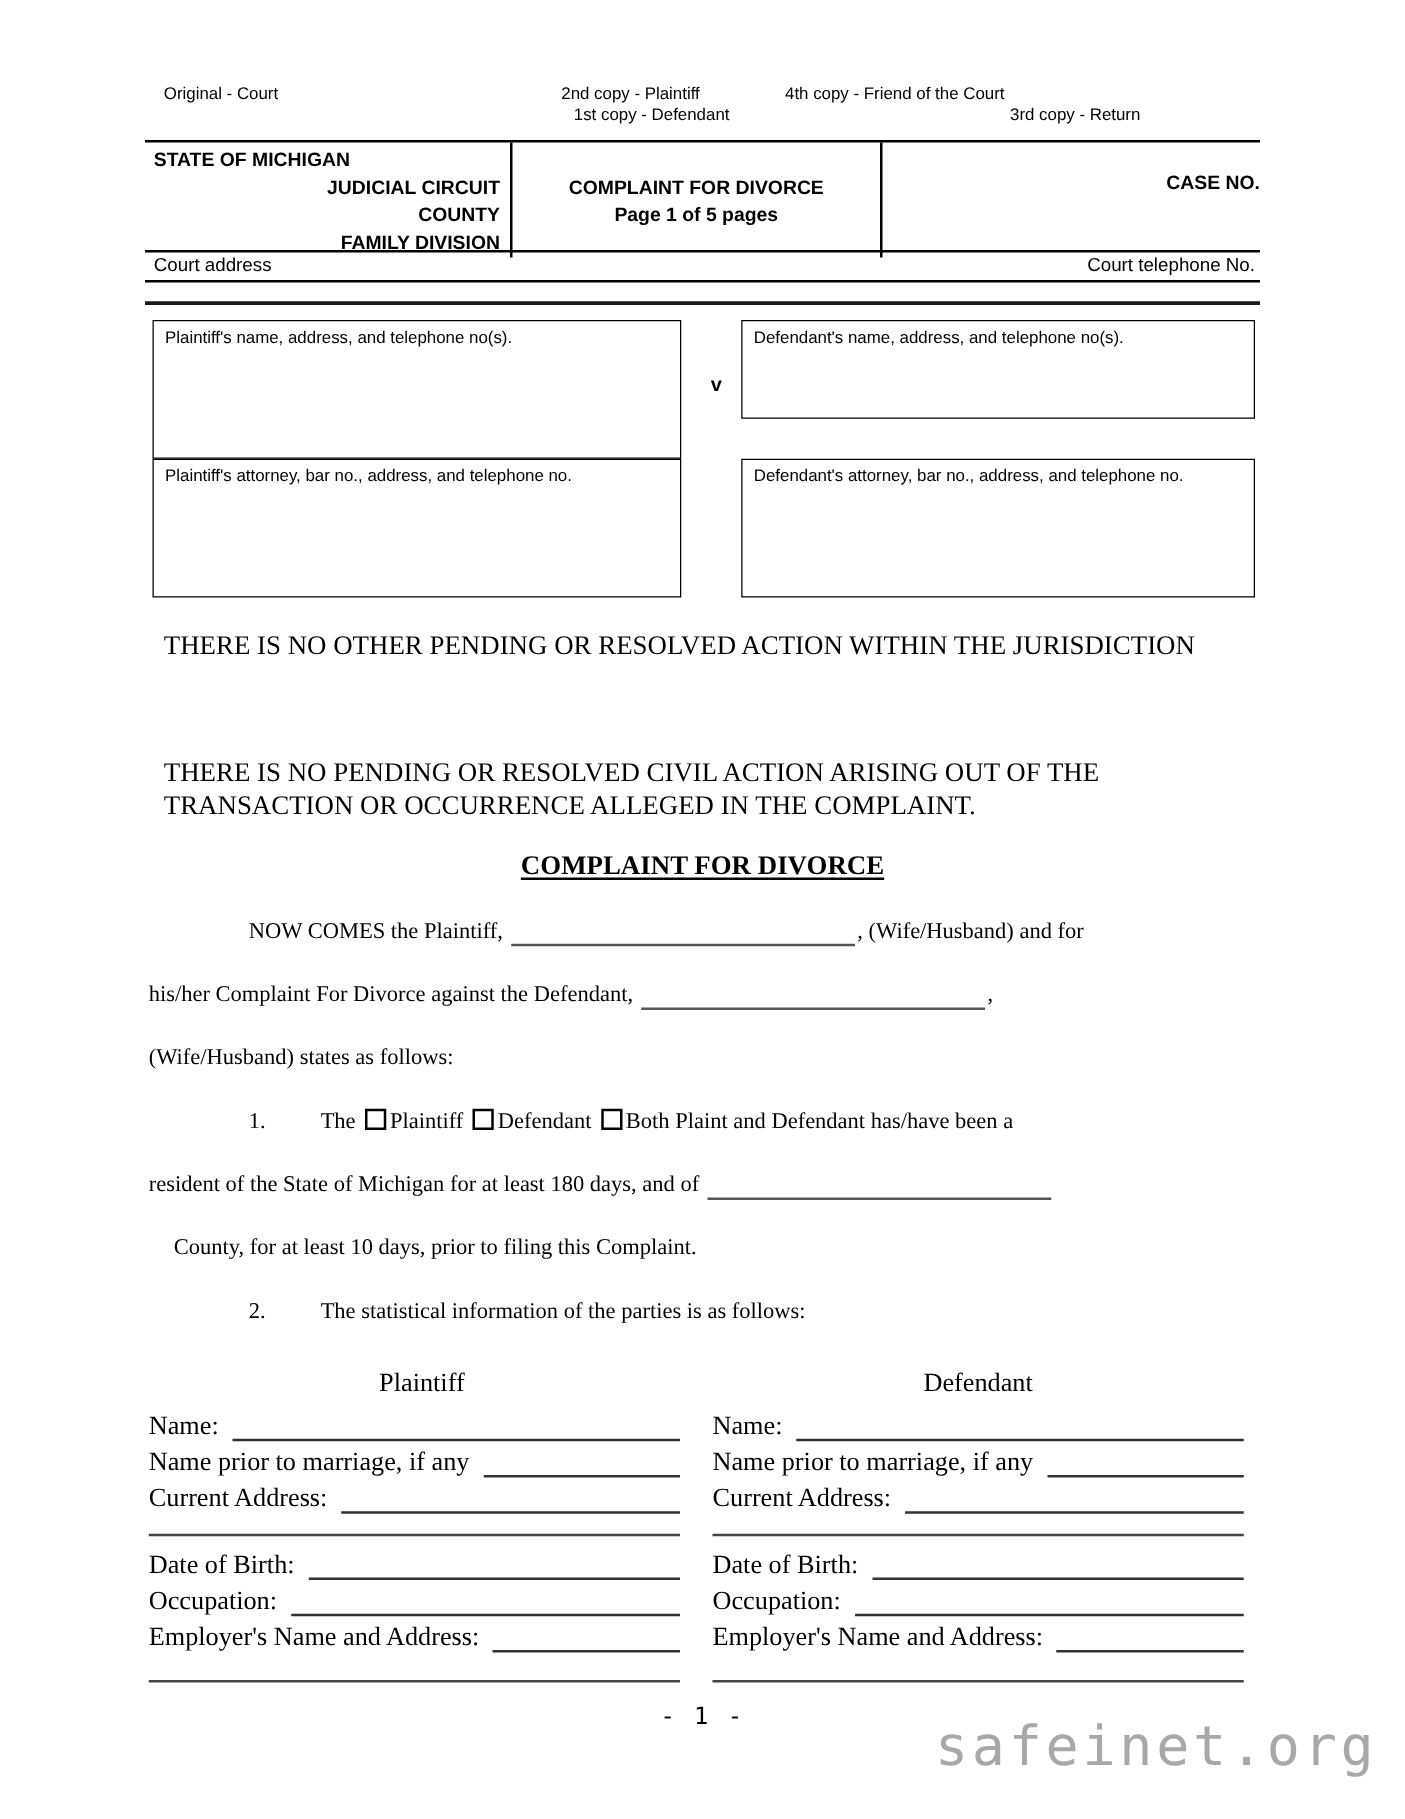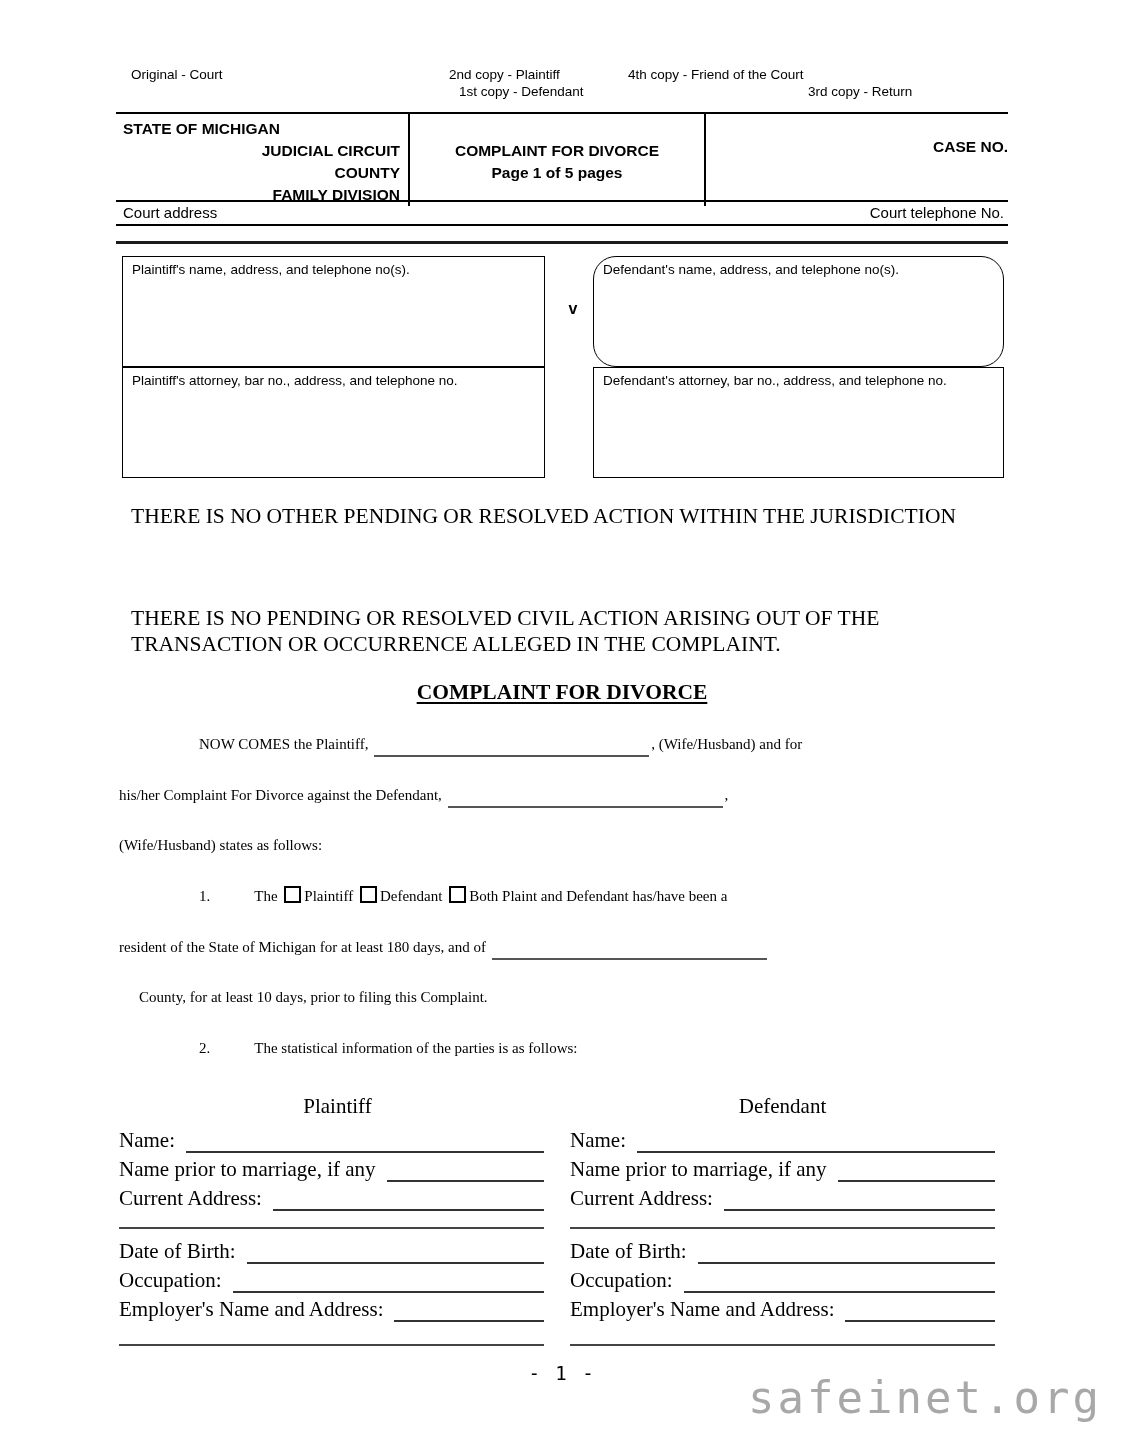--- a/index.html
+++ b/index.html
@@ -123,21 +123,21 @@
   }
   .party-box .pb-label {
     font-family: "Liberation Sans", "DejaVu Sans", sans-serif;
     font-size: 13.5px;
     line-height: 16px;
     padding: 5px 0 0 9px;
     white-space: nowrap;
   }
   #box-plaintiff-name     { left: 122px; top: 256px; width: 423px; height: 111px; }
   #box-plaintiff-attorney { left: 122px; top: 367px; width: 423px; height: 111px; }
-  #box-defendant-name     { left: 593px; top: 256px; width: 411px; height: 111px; border-radius: 23px; }
+  #box-defendant-name     { left: 593px; top: 256px; width: 411px; height: 79px; }
   #box-defendant-attorney { left: 593px; top: 367px; width: 411px; height: 111px; }
 
   #versus {
     position: absolute;
     left: 561px;
     top: 300px;
     width: 24px;
     text-align: center;
     font-family: "Liberation Sans", "DejaVu Sans", sans-serif;
     font-weight: bold;
@@ -167,21 +167,21 @@
     font-family: "Liberation Serif", "DejaVu Serif", serif;
     font-weight: bold;
     font-size: 21.5px;
     text-decoration: underline;
     text-underline-offset: 3px;
   }
 
   .flow-line {
     position: absolute;
     font-family: "Liberation Serif", "DejaVu Serif", serif;
-    font-size: 15px;
+    font-size: 18px;
     line-height: 26px;
     white-space: nowrap;
   }
   #line-nowcomes  { left: 199px; top: 731px; }
   #line-against   { left: 119px; top: 782px; }
   #line-follows   { left: 119px; top: 832px; }
   #line-item1     { left: 199px; top: 883px; }
   #line-resident  { left: 119px; top: 934px; }
   #line-county    { left: 119px; top: 984px; margin-left: 20px; }
   #line-item2     { left: 199px; top: 1035px; }

